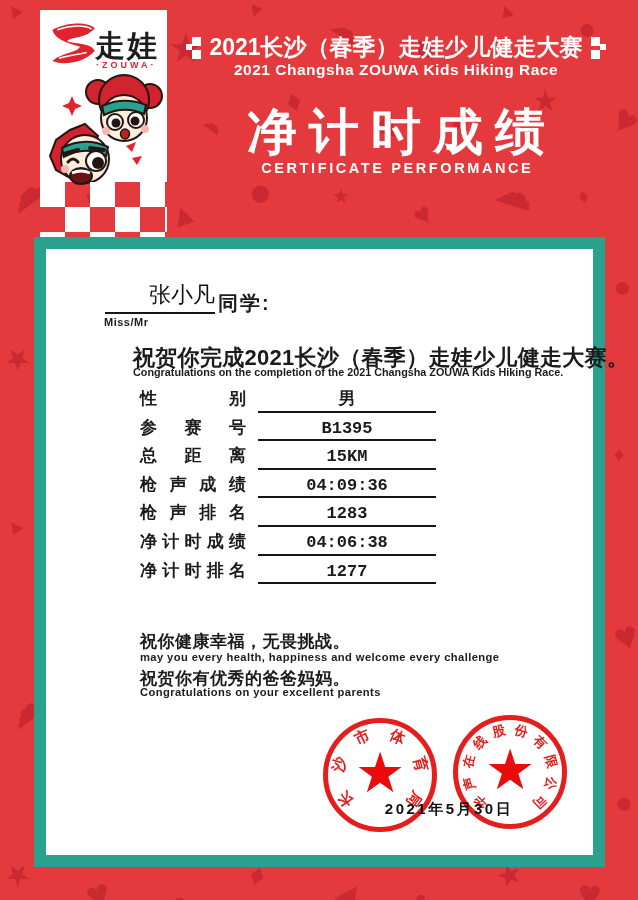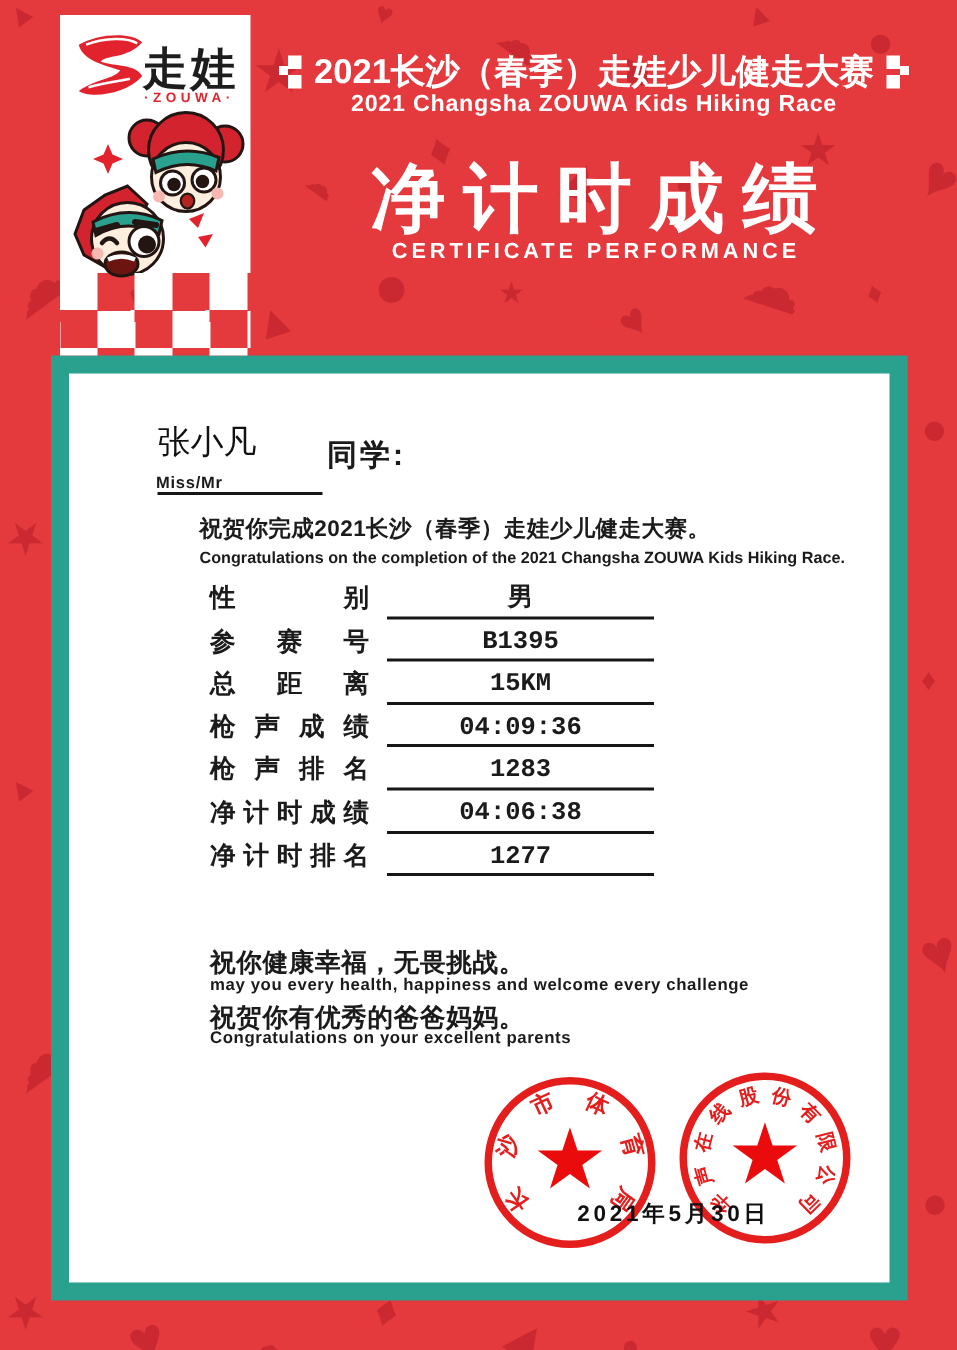--- a/index.html
+++ b/index.html
@@ -32,25 +32,25 @@
   .bracket.l .sq3{left:0;top:7px;width:6px;height:6px;}
   .bracket.r .sq1{left:0;top:0;width:9px;height:9px;}
   .bracket.r .sq2{left:0;bottom:0;width:9px;height:9px;}
   .bracket.r .sq3{right:0;top:7px;width:6px;height:6px;}
   
   #frame{position:absolute;left:34px;top:237px;width:571px;height:630px;background:#2aa08e;z-index:1;}
   #paper{position:absolute;left:12px;top:12px;right:12px;bottom:12px;background:#fff;}
   
   #content{position:absolute;inset:0;z-index:3;}
   .name-wrap{position:absolute;left:105px;top:280px;width:110px;border-bottom:2px solid #161616;
-             text-align:left;padding-bottom:18px;font-family:"DejaVu Serif","Liberation Serif",serif;
+             text-align:right;padding-bottom:2px;font-family:"DejaVu Serif","Liberation Serif",serif;
              font-size:22px;color:#111;}
   .salutation{position:absolute;left:218px;top:290px;font-size:20px;font-weight:bold;letter-spacing:2px;}
   .name-hint{position:absolute;left:104px;top:316px;font-size:11px;font-weight:bold;letter-spacing:0.5px;}
-  .congrats-zh{position:absolute;left:133px;top:343px;font-size:15px;font-weight:bold;letter-spacing:0.3px;}
+  .congrats-zh{position:absolute;left:133px;top:343px;font-size:22px;font-weight:bold;letter-spacing:0.3px;}
   .congrats-en{position:absolute;left:133px;top:366px;font-size:10.8px;font-weight:bold;}
   .fields{position:absolute;left:140px;top:390px;width:310px;}
   .f-row{display:flex;align-items:flex-start;height:28.6px;}
   .f-label{width:106px;font-size:17px;font-weight:bold;text-align:justify;text-align-last:justify;line-height:1.1;}
   .f-line{width:178px;margin-left:12px;border-bottom:2px solid #161616;text-align:center;
           font-family:"Liberation Mono","DejaVu Sans Mono",monospace;font-size:17px;font-weight:bold;
           padding-bottom:1px;line-height:1.15;}
   .wish-zh{position:absolute;left:140px;font-size:17px;font-weight:bold;letter-spacing:0.5px;}
   .wish-en{position:absolute;left:140px;font-size:11.2px;font-weight:bold;letter-spacing:0.4px;}
   

